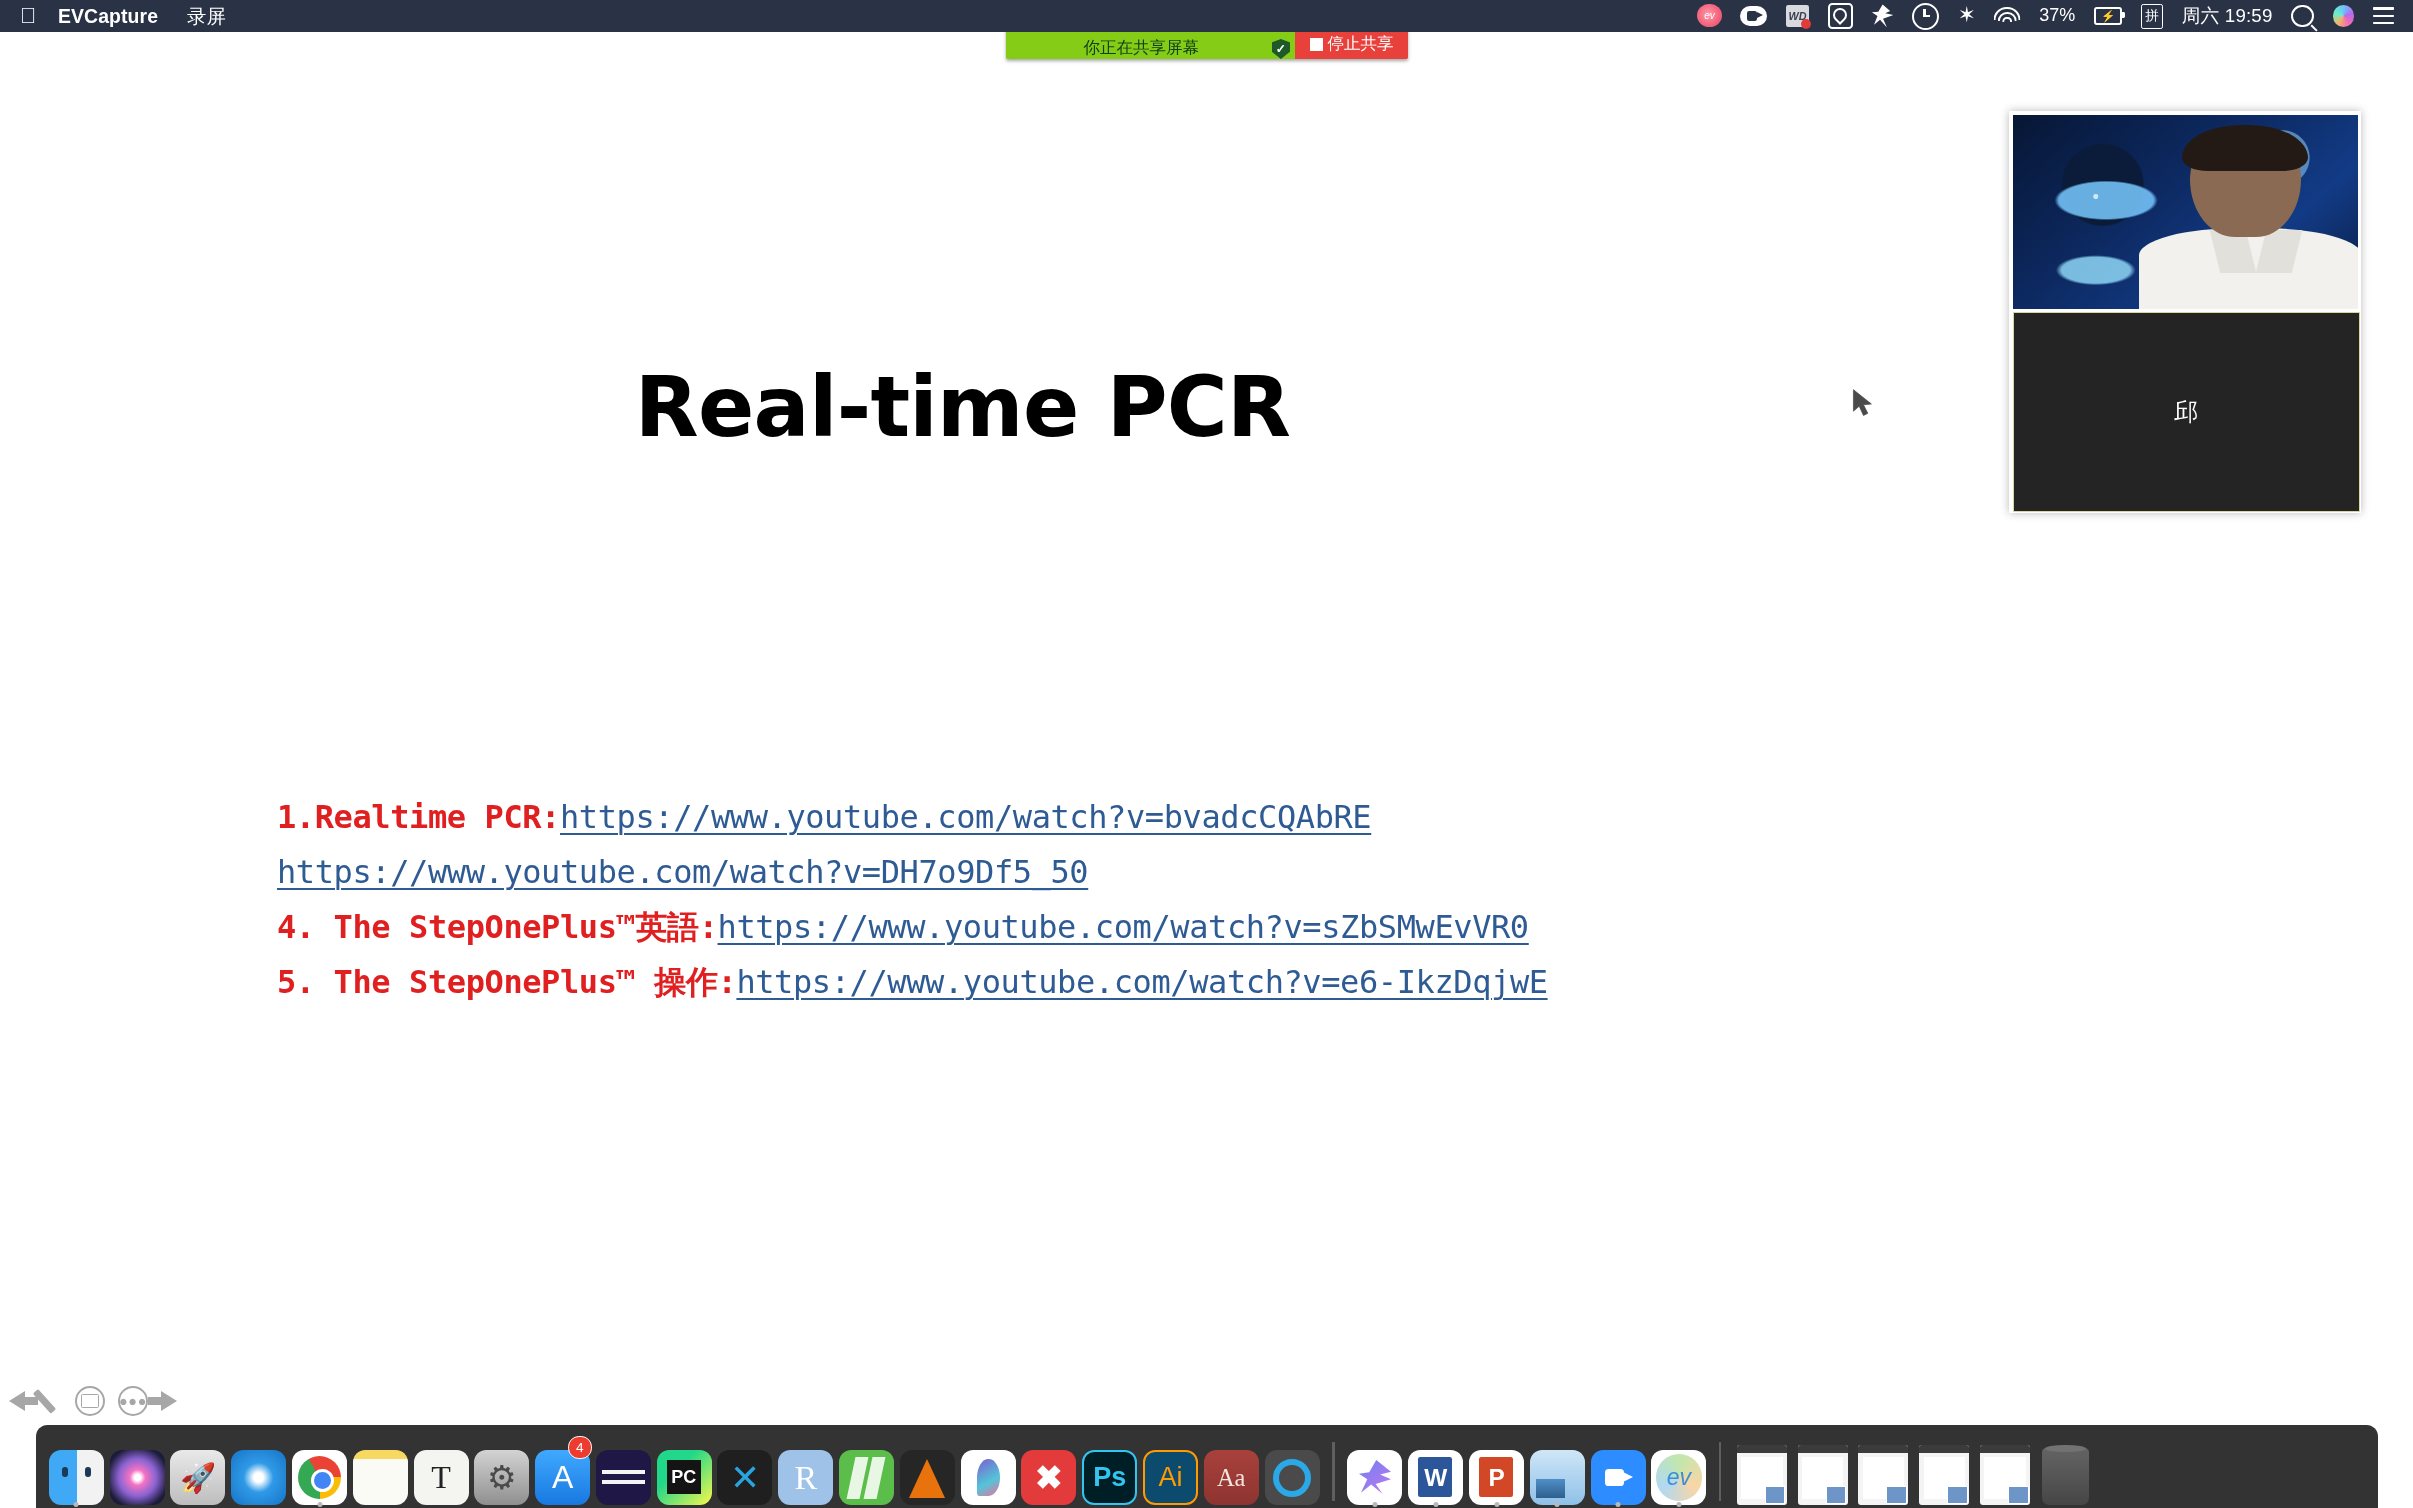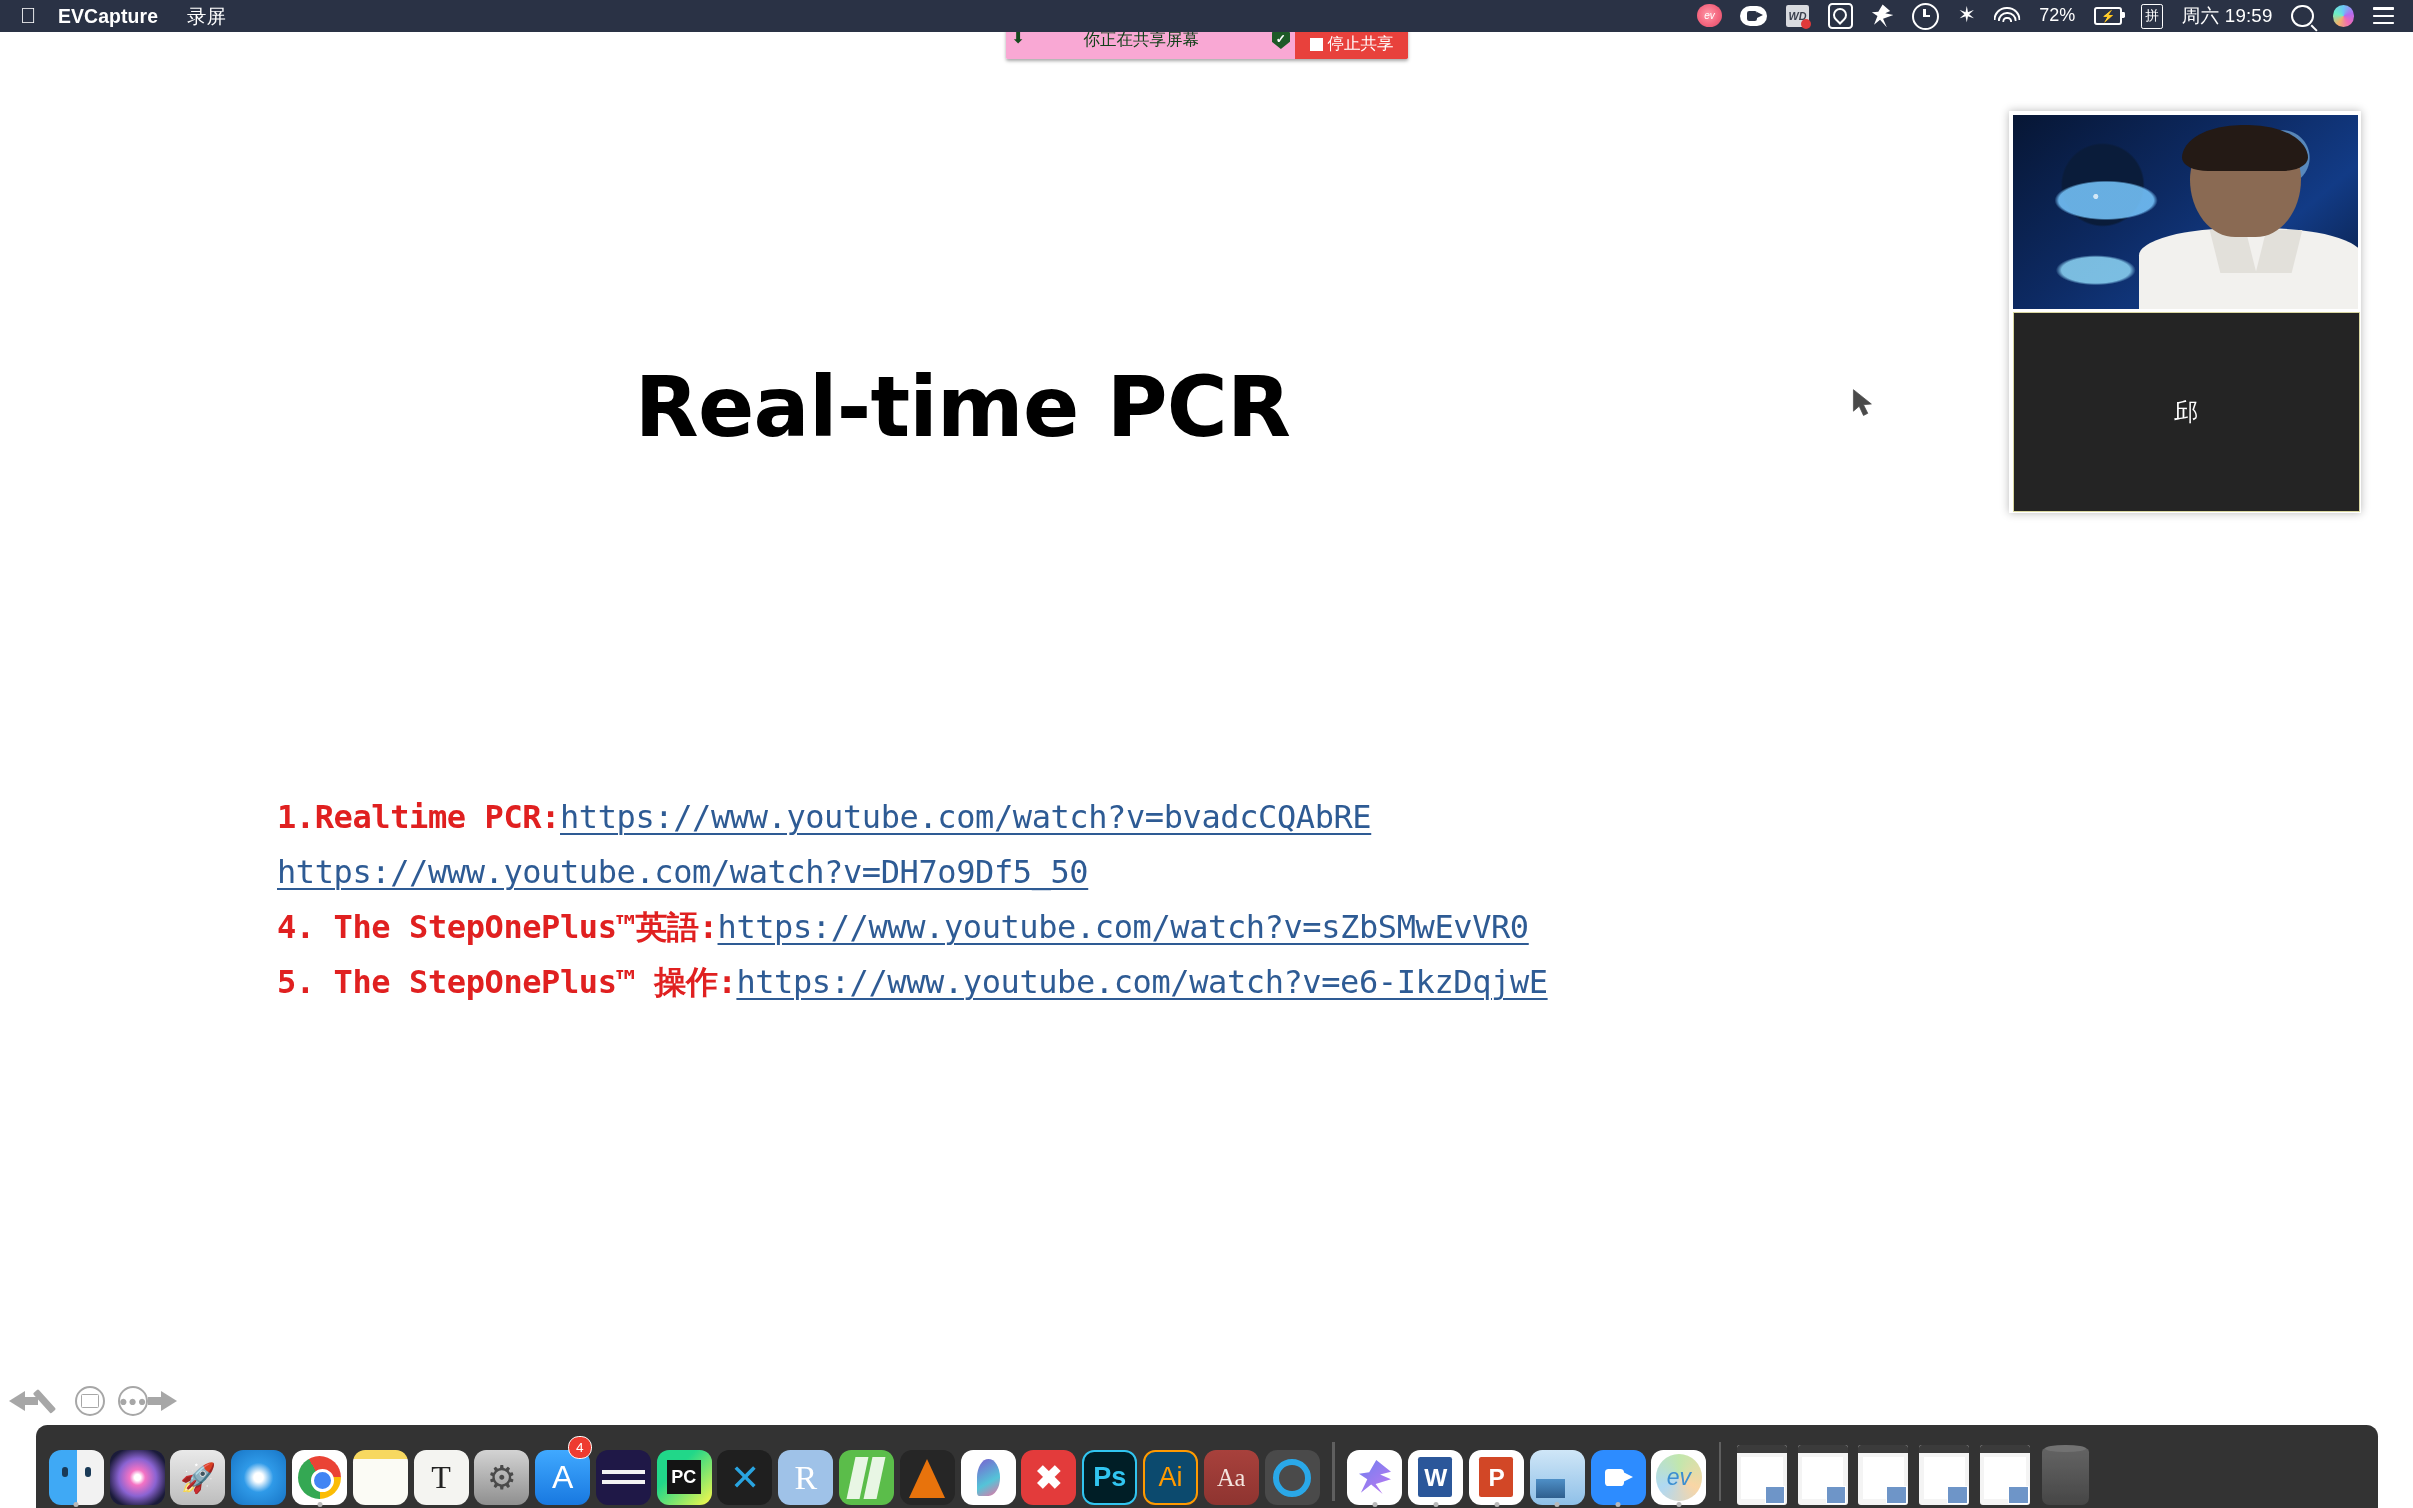--- a/index.html
+++ b/index.html
@@ -61,21 +61,21 @@
   .ico-search:after{content:"";position:absolute;right:-5.7px;bottom:-3.6px;width:8px;height:2.2px;background:#fff;transform:rotate(45deg);}
   .ico-siri{ width:21.5px;height:21.5px;border-radius:50%;
      background: conic-gradient(#6bc6f5,#b46bf0,#f06bb4,#f0b46b,#6bf0c6,#6bc6f5);}
   .ico-cc-list{ width:21.5px;height:17px;display:flex;flex-direction:column;justify-content:space-between;}
   .ico-cc-list span{display:block;height:2.9px;background:#fff;border-radius:0.7px;}
 
   
   .sharebar { position:absolute; top:29px; left:1006px; width:402px; height:30px;
      display:flex; z-index:40; border-radius:1.4px; overflow:hidden;
      box-shadow:0 1.4px 3.6px rgba(0,0,0,.35); }
-  .sharebar .green { flex:1; background:#f9a8d4; display:flex; align-items:flex-start;
+  .sharebar .green { flex:1; background:#84cc16; display:flex; align-items:flex-end;
      justify-content:space-between; padding:0 5px; color:#123a17; font-size:16.5px; }
   .sharebar .green .label { flex:1; text-align:center; font-size:16.5px; color:#12401a;}
   .share-arrow { width:0;height:0; color:#15491e; font-size:17px; line-height:1;}
   .shield { width:18.7px;height:20px;background:#1d5a27;
      clip-path: polygon(50% 0,100% 18%,100% 62%,50% 100%,0 62%,0 18%); position:relative;}
   .shield:after{content:"✓";position:absolute;inset:0;display:flex;align-items:center;justify-content:center;
      color:#fff;font-size:12.2px;font-weight:bold;}
   .sharebar .red { background:#e8413c; display:flex; align-items:center; gap:5px;
      padding:0 14.4px; color:#fff; font-size:16.5px; }
   .stop-square { width:13px;height:13px;background:#fff;}
@@ -255,21 +255,21 @@
           <span class="ico-clock"></span>
         </span>
       <span class="mbi ico-bt">✶</span>
       <span class="mbi">
           <span class="ico-wifi">
             <i></i>
             <i></i>
             <i></i>
           </span>
         </span>
-      <span class="mbi mb-batt">72%</span>
+      <span class="mbi mb-batt">37%</span>
       <span class="mbi">
           <span class="ico-battshape"></span>
         </span>
       <span class="mbi">
           <span class="ico-ime">拼</span>
         </span>
       <span class="mbi mb-time">周六 19:59</span>
       <span class="mbi">
           <span class="ico-search"></span>
         </span>

